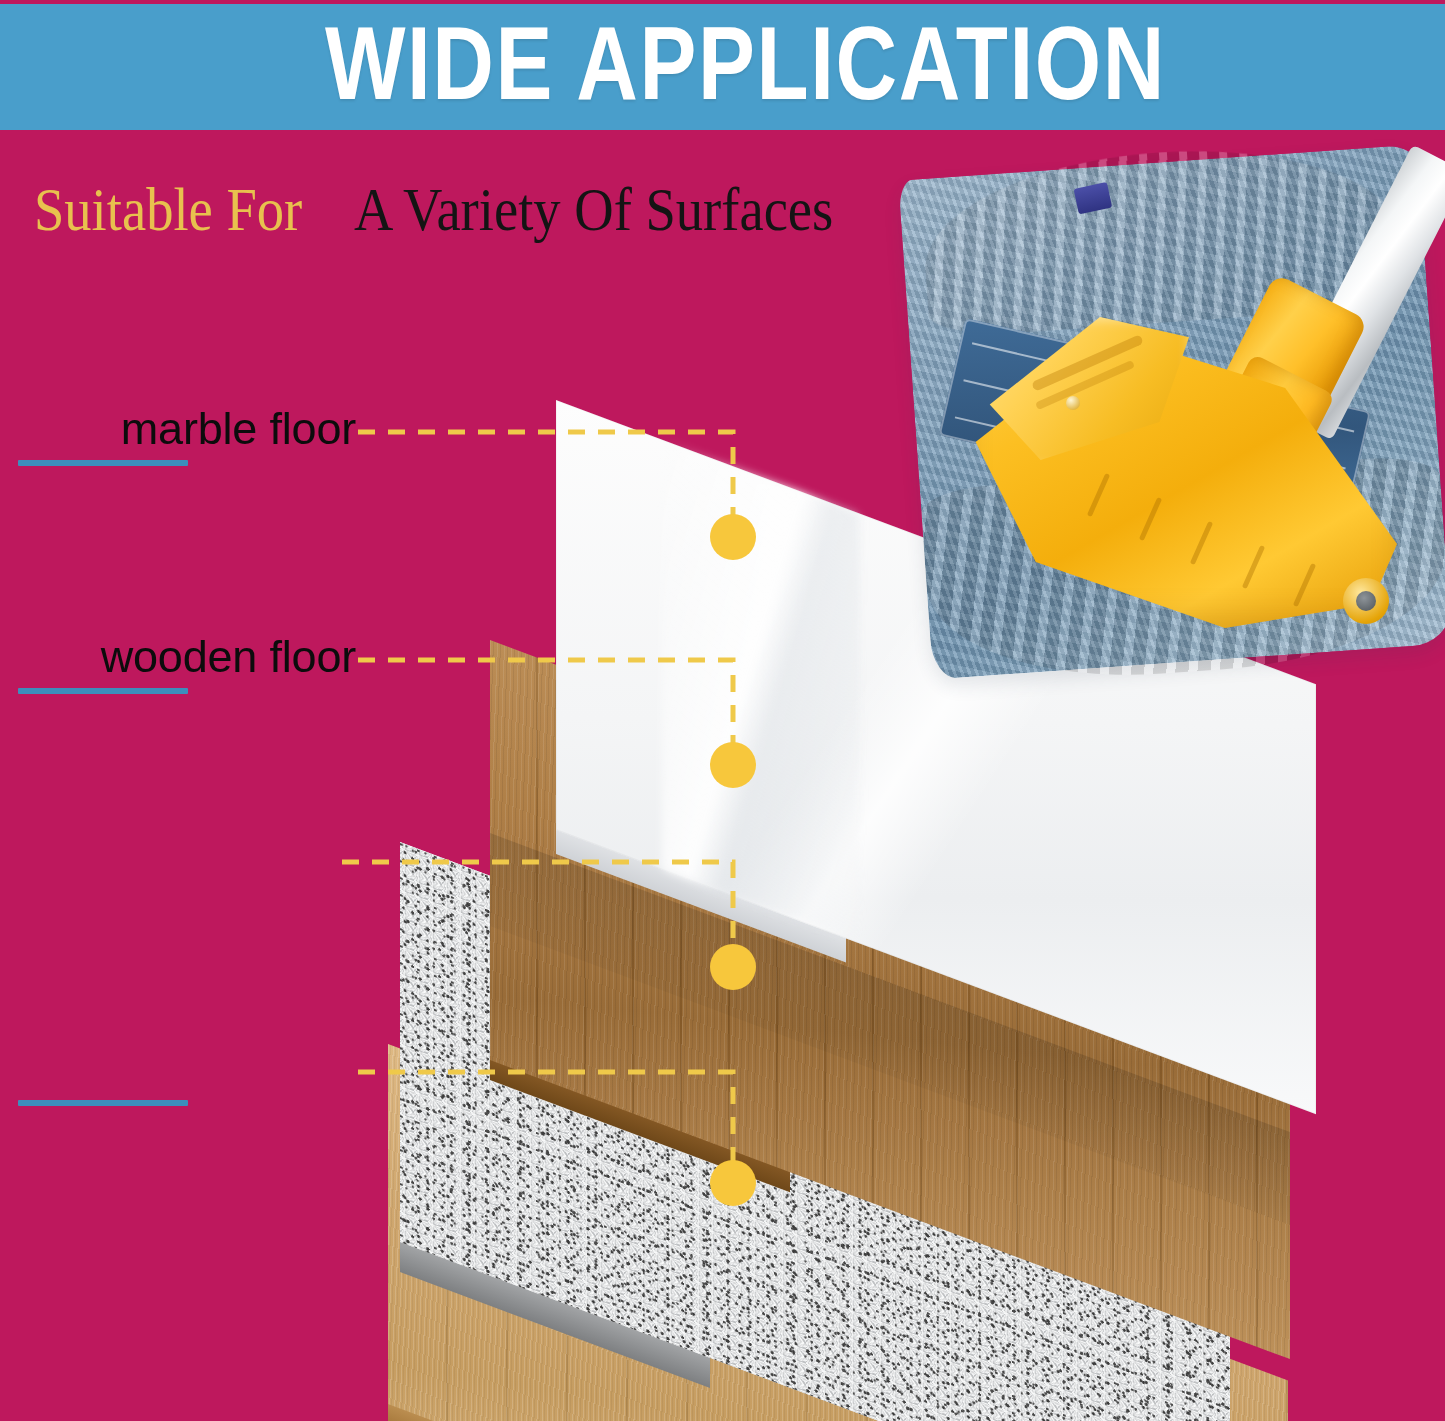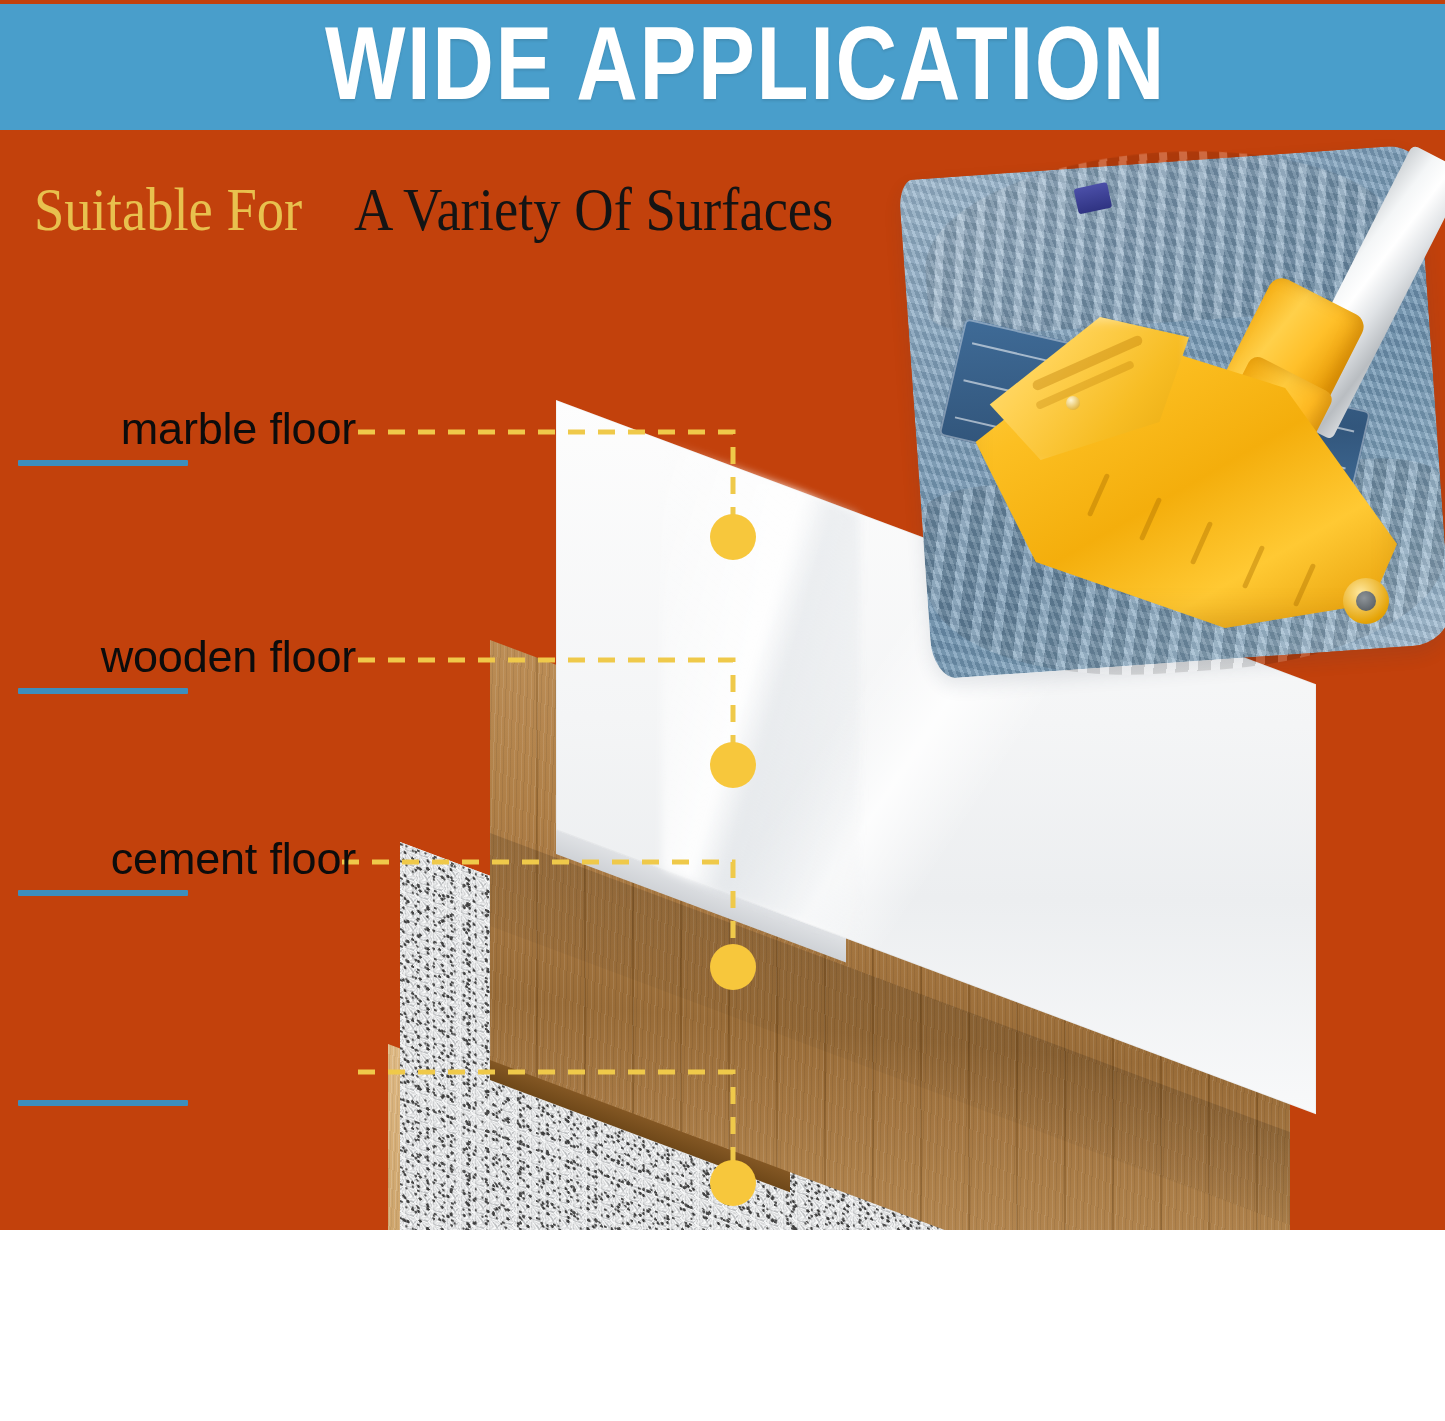--- a/index.html
+++ b/index.html
@@ -3,21 +3,21 @@
 <meta charset="utf-8">
 <title>Wide Application</title>
 <style>
   html,body{margin:0;padding:0;}
   body{
     width:1445px;height:1421px;
     background:#ffffff;
     font-family:"Liberation Sans",sans-serif;
     overflow:hidden;
   }
-  #stage{position:relative;width:1445px;height:1230px;background:#c2410c;overflow:hidden;}
+  #stage{position:relative;width:1445px;height:1421px;background:#be185d;overflow:hidden;}
 
   
   .banner{
     position:absolute;left:0;top:4px;width:1445px;height:126px;
     background:#499ECB;
   }
   .banner-title{
     position:absolute;left:0;top:-4px;width:1445px;height:126px;
     display:flex;align-items:center;justify-content:center;
     color:#ffffff;
@@ -354,22 +354,18 @@
   <div class="label" style="top:630px">
     <div class="txt">wooden floor</div>
     <div class="rule"></div>
   </div>
 
   <div class="label" style="top:402px">
     <div class="txt">marble floor</div>
     <div class="rule"></div>
   </div>
 
-  <div class="label" style="top:832px">
-    <div class="txt">cement floor</div>
-    <div class="rule"></div>
-  </div>
 
   <div class="label" style="top:1042px">
     <div class="rule"></div>
   </div>
 
 </div>
 
 </body></html>

